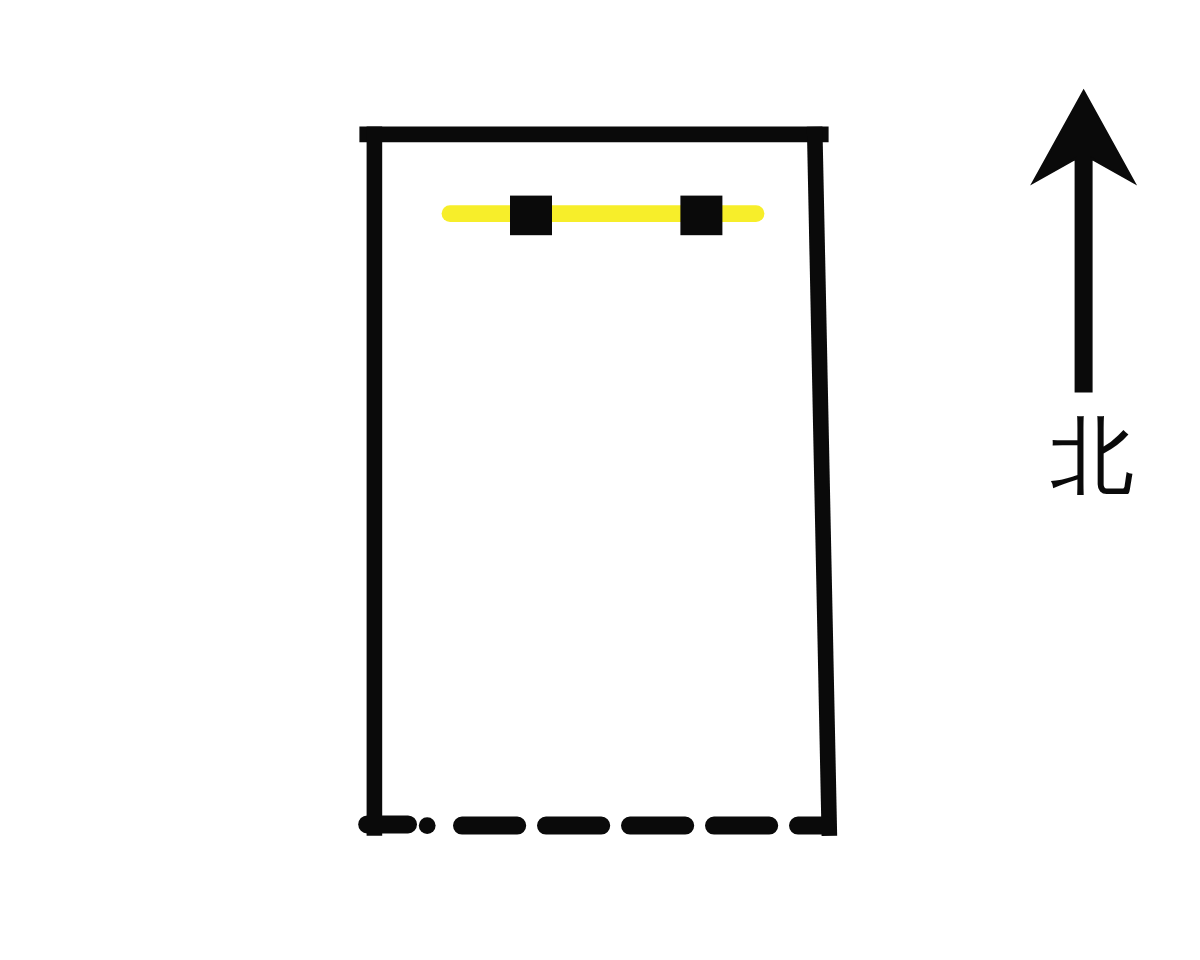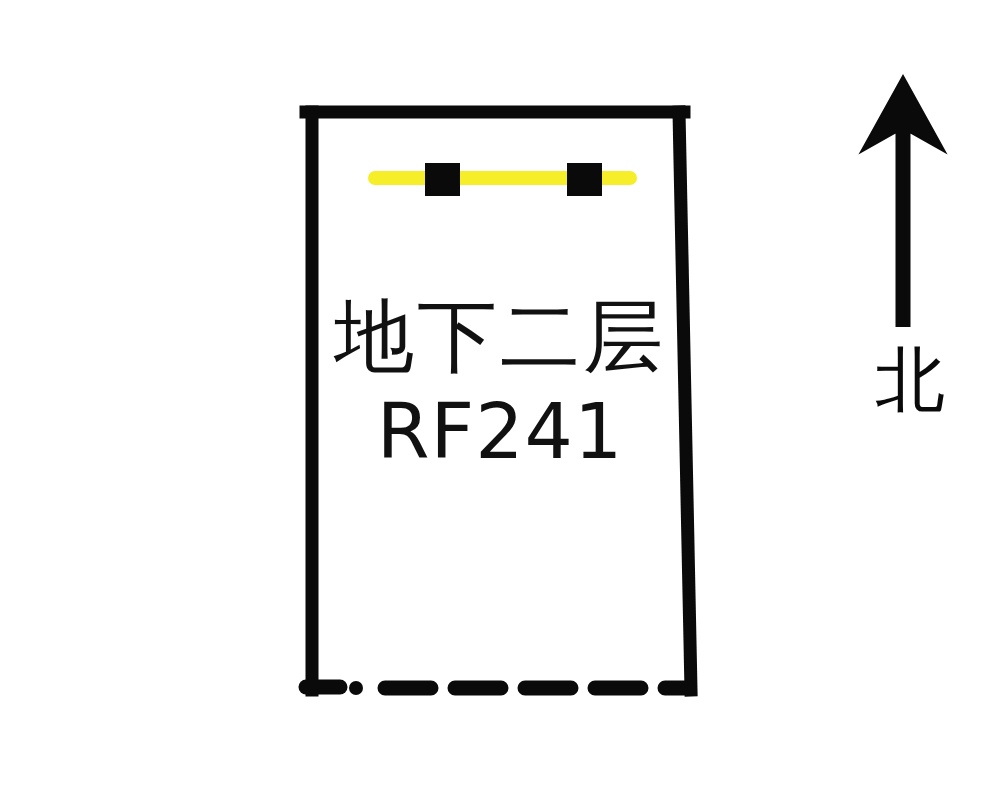--- a/index.html
+++ b/index.html
@@ -91,20 +91,16 @@
       <rect x="425" y="163" width="35" height="33" fill="#0a0a0a"></rect>
       <rect x="567" y="163" width="35" height="33" fill="#0a0a0a"></rect>
     </g>
 
     <g>
       <path d="M 903 76 L 945 152 L 909.5 132 L 909.5 326 L 896.5 326 L 896.5 132 L 861 152 Z" fill="#0a0a0a" stroke="#0a0a0a" stroke-width="2" stroke-linejoin="miter"></path>
     </g>
 
   </svg>
 
-  <div class="room-label-group">
-    <div class="room-name">地下二层</div>
-    <div class="room-code">RF241</div>
-  </div>
 
   <div class="compass-label">北</div>
 
 </div>
 
 </body></html>

